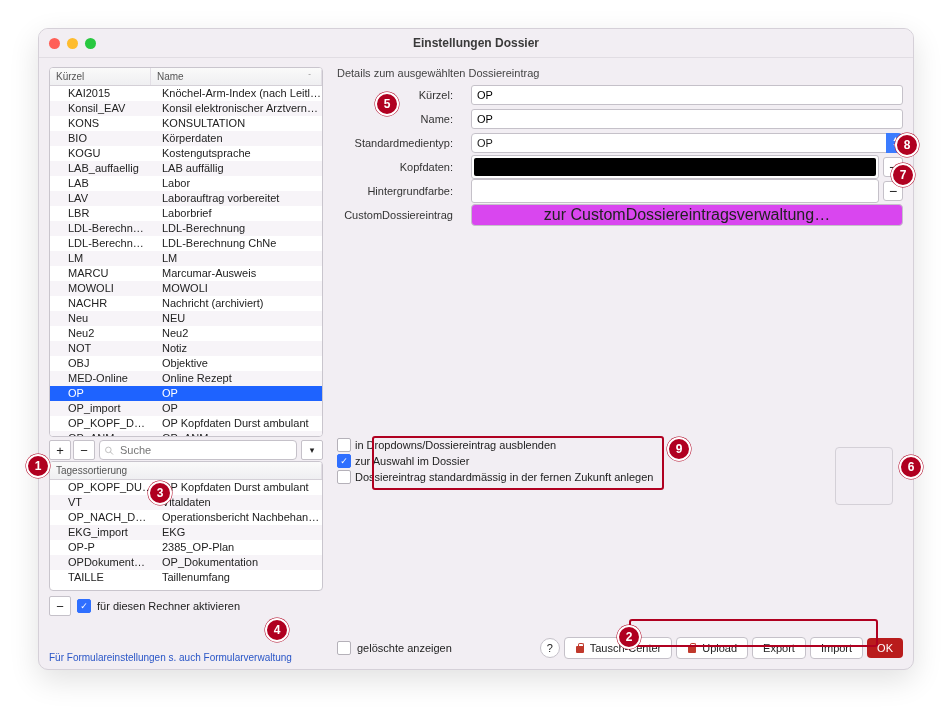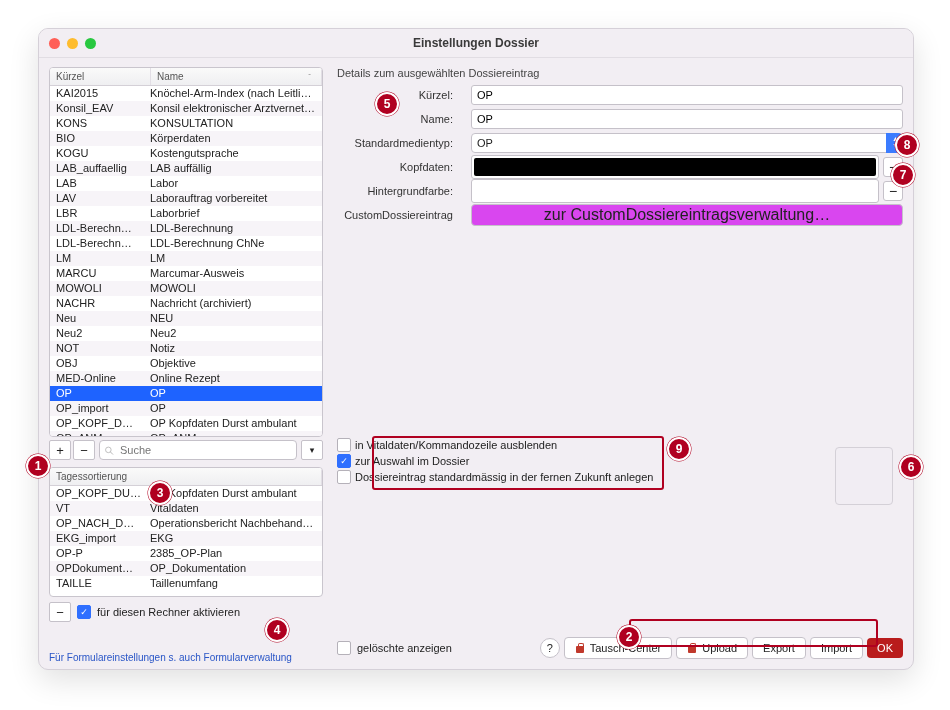--- a/index.html
+++ b/index.html
@@ -93,21 +93,21 @@
     overflow-y: hidden;
   }
   .row {
     display: flex;
     height: 15px;
     line-height: 15px;
     white-space: nowrap;
     font-size: 11px;
   }
   .row:nth-child(even) { background: #f7f4f8; }
-  .row .c1 { width: 88px; padding-left: 6px; overflow: hidden; text-overflow: ellipsis; }
+  .row .c1 { width: 88px; padding-left: 18px; overflow: hidden; text-overflow: ellipsis; }
   .row .c2 { flex: 1; padding-left: 6px; overflow: hidden; text-overflow: ellipsis; }
   .row.selected { background: #1e63ff !important; color: #fff; }
   .table.main { height: 368px; }
   .table.main .tbody { height: 352px; }
   .toolbar-below {
     display: flex;
     align-items: center;
     height: 22px;
     margin-top: 2px;
     gap: 2px;
@@ -147,21 +147,21 @@
   .filterbtn {
     width: 20px; height: 18px;
     background: #fff;
     border: 1px solid #c5c1c9;
     border-radius: 2px;
     display: inline-flex;
     align-items: center; justify-content: center;
     font-size: 9px;
     cursor: pointer;
   }
-  .table.sort { margin-top: 6px; height: 128px; }
+  .table.sort { height: 128px; }
   .table.sort .tbody { height: 112px; }
   .bottom-left {
     display: flex;
     align-items: center;
     height: 22px;
     margin-top: 4px;
     gap: 6px;
   }
   .link-line {
     position: absolute;
@@ -659,21 +659,21 @@
         <div class="form-row">
           <div class="form-label">CustomDossiereintrag</div>
           <div class="form-field">
             <div class="widebtn">zur CustomDossiereintragsverwaltung…</div>
           </div>
         </div>
 
         <div class="checkboxes">
           <div class="chkrow">
             <div class="chk"></div>
-            <span>in Vitaldaten/Kommandozeile ausblenden</span>
+            <span>in Dropdowns/Dossiereintrag ausblenden</span>
           </div>
           <div class="chkrow">
             <div class="chk checked">
               <span>✓</span>
             </div>
             <span>zur Auswahl im Dossier</span>
           </div>
           <div class="chkrow">
             <div class="chk"></div>
             <span>Dossiereintrag standardmässig in der fernen Zukunft anlegen</span>

